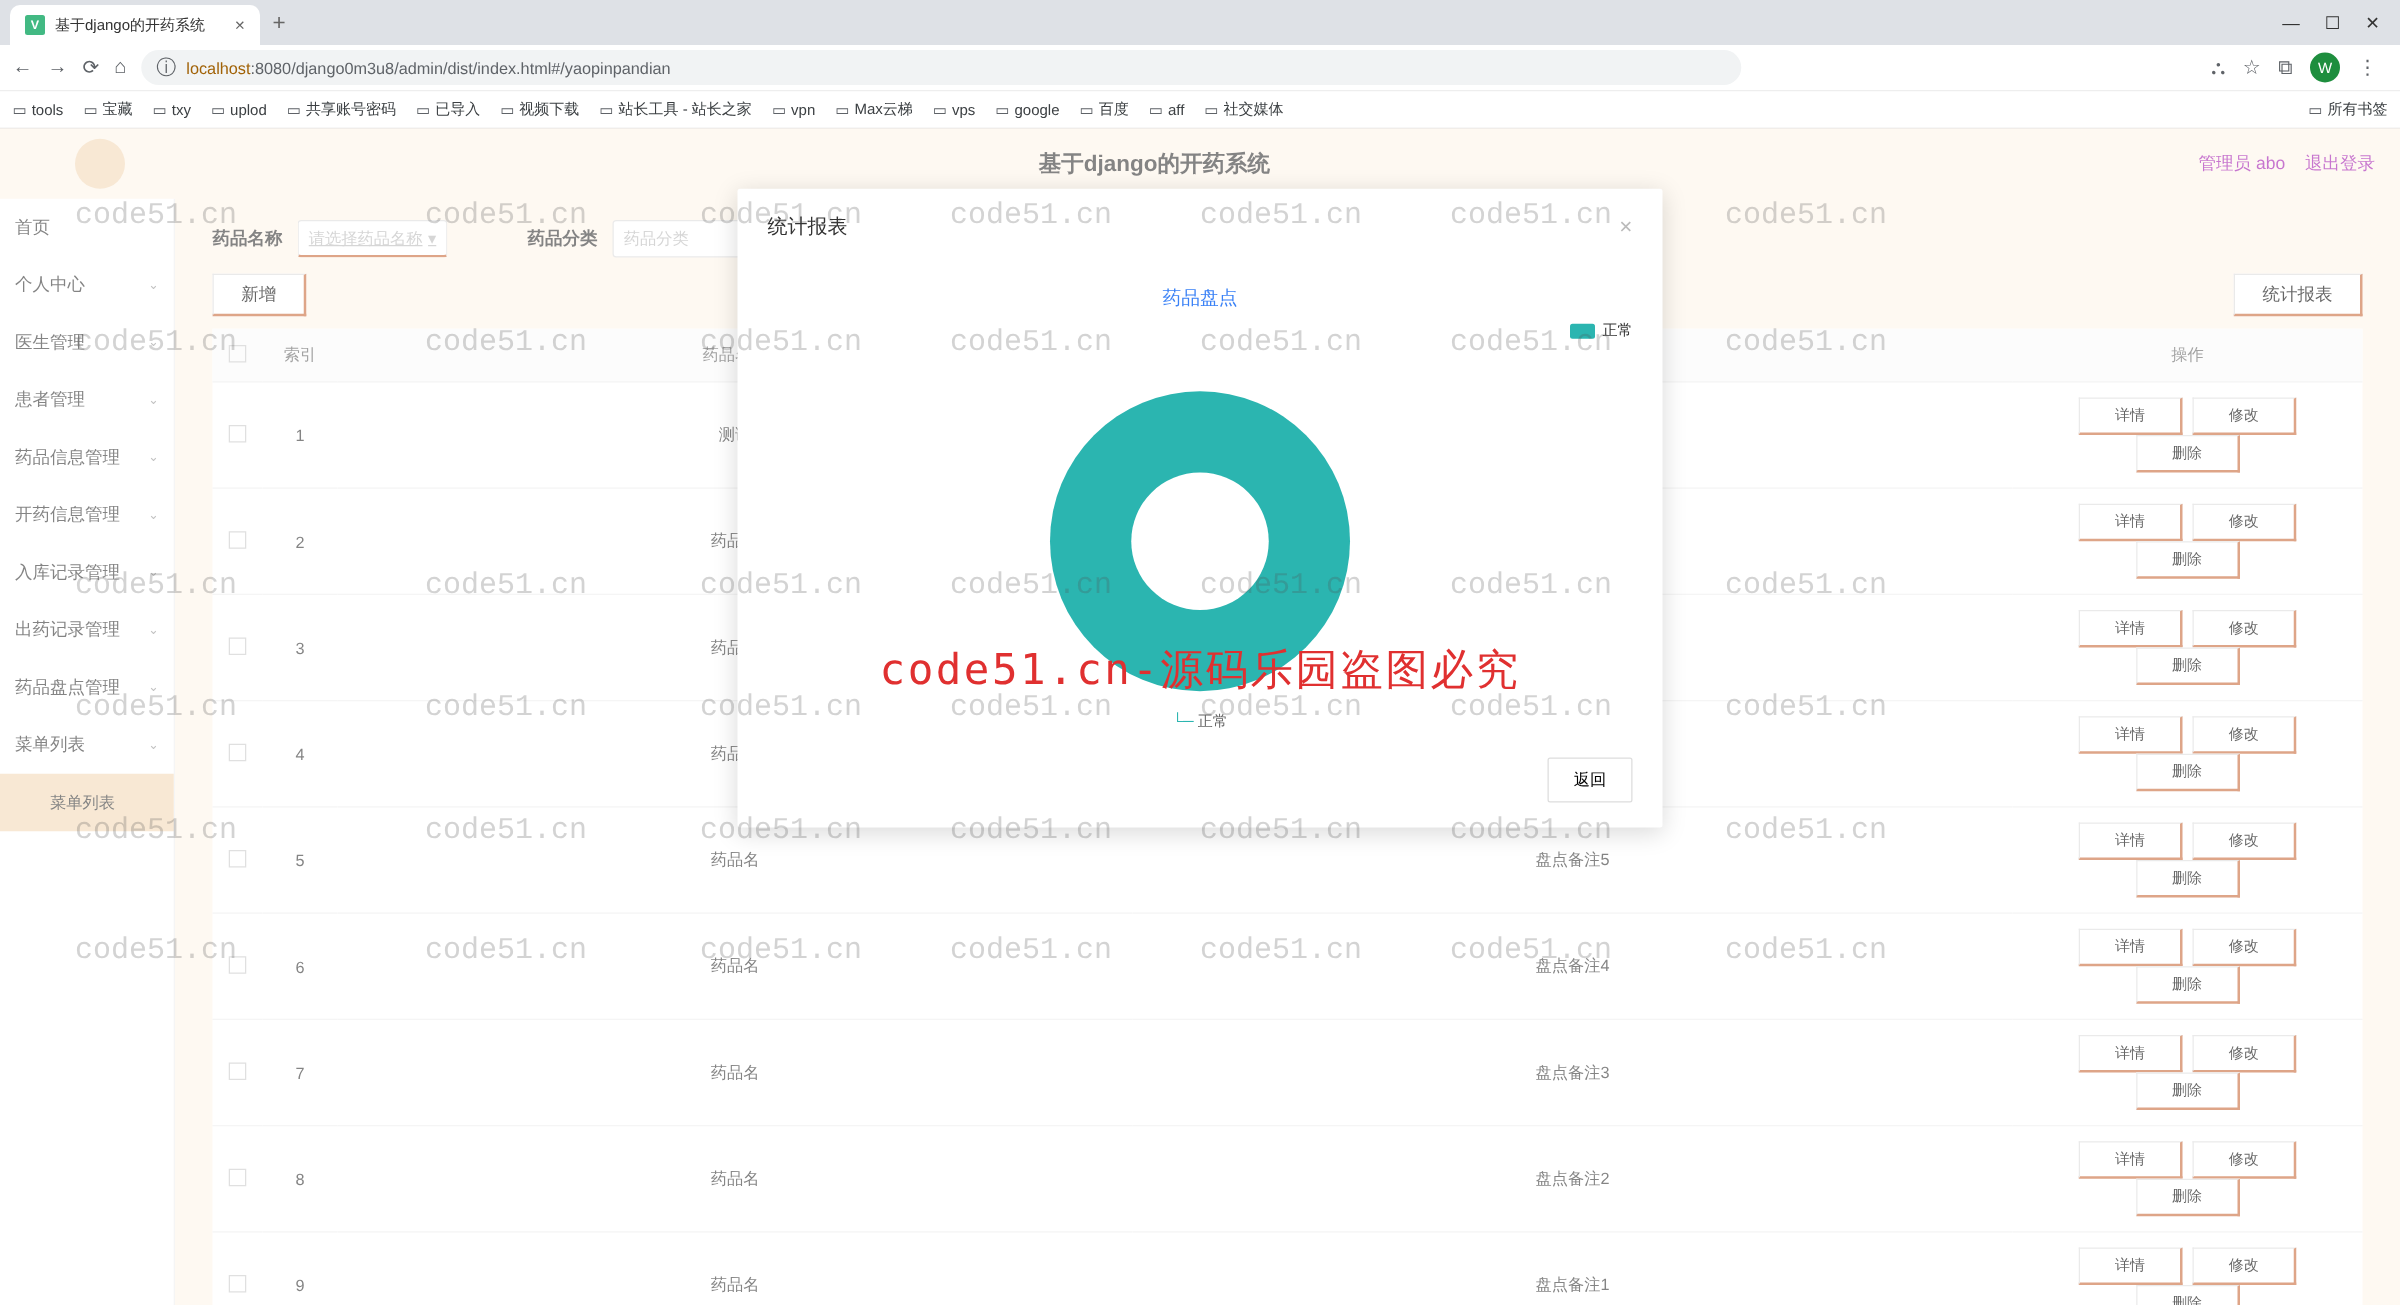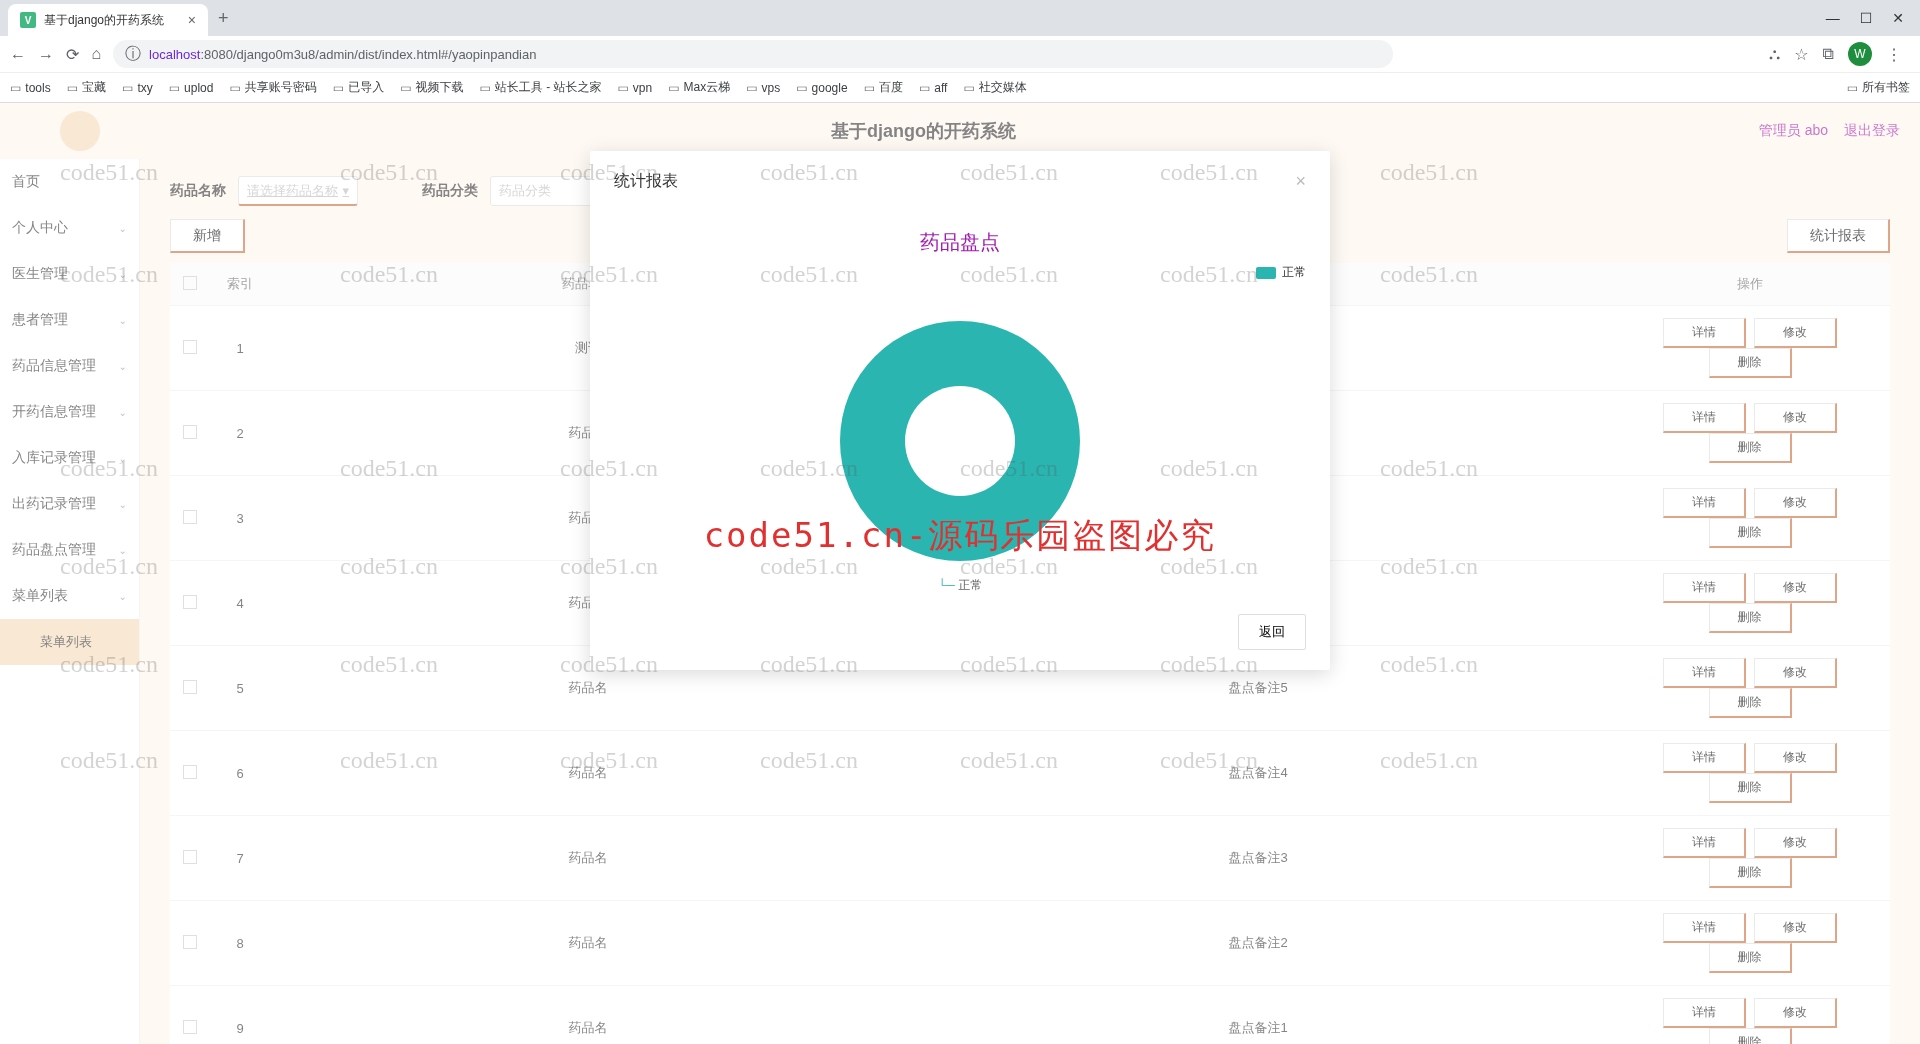--- a/index.html
+++ b/index.html
@@ -13,21 +13,21 @@
 .tab-title { font-size: 12px; color: #333; flex: 1; }
 .tab-close { color: #666; font-size: 14px; cursor: pointer; }
 .new-tab { color: #666; padding: 0 10px; font-size: 18px; cursor: pointer; }
 .window-controls { margin-left: auto; display: flex; gap: 20px; padding-right: 16px; color: #333; }
 .window-controls span { cursor: pointer; font-size: 14px; }
 
 .addr-bar { display: flex; align-items: center; height: 36px; padding: 0 10px; gap: 12px; background: #fff; }
 .nav-icon { color: #5f6368; font-size: 16px; cursor: pointer; }
 .url-box { flex: 1; display: flex; align-items: center; background: #f1f3f4; border-radius: 16px; height: 28px; padding: 0 12px; gap: 8px; max-width: 1280px; }
 .url-text { color: #5f6368; font-size: 13px; }
-.url-host { color: #6d28d9; }
+.url-host { color: #a16207; }
 .addr-right { display: flex; align-items: center; gap: 14px; margin-left: auto; padding-right: 8px; }
 .profile-badge { width: 24px; height: 24px; border-radius: 50%; background: #1e8e3e; color: #fff; display: flex; align-items: center; justify-content: center; font-size: 12px; }
 
 .bookmark-bar { display: flex; align-items: center; height: 30px; padding: 0 10px; gap: 16px; background: #fff; border-top: 1px solid #eee; font-size: 12px; color: #3c4043; }
 .bm-item { display: flex; align-items: center; gap: 4px; cursor: pointer; }
 .bm-folder { color: #5f6368; }
 .bm-right { margin-left: auto; }
 
 
 .app { position: relative; height: calc(1044px - 102px); background: #fef5ea; }
@@ -58,34 +58,34 @@
 .data-table th { background: #fafafa; font-weight: normal; color: #666; }
 .cbx { width: 14px; height: 14px; border: 1px solid #ccc; display: inline-block; }
 .row-btn { padding: 5px 28px; background: #fff; border: 1px solid #ddd; border-right: 2px solid #c8693a; border-bottom: 2px solid #c8693a; cursor: pointer; font-size: 12px; margin: 0 4px; }
 
 
 .overlay { position: absolute; inset: 0; background: rgba(255,255,255,0.4); display: flex; justify-content: center; align-items: flex-start; padding-top: 48px; }
 .modal { width: 740px; background: #fff; border-radius: 2px; box-shadow: 0 4px 20px rgba(0,0,0,0.15); padding: 20px 24px; }
 .modal-head { display: flex; justify-content: space-between; align-items: center; margin-bottom: 16px; }
 .modal-title { font-size: 16px; color: #333; }
 .modal-close { color: #bbb; font-size: 18px; cursor: pointer; }
-.chart-title { text-align: center; color: #a21caf; font-size: 20px; margin-bottom: 8px; margin-top: 37px; }
+.chart-title { text-align: center; color: #3b82f6; font-size: 15px; margin-bottom: 8px; margin-top: 37px; }
 .legend { display: flex; justify-content: flex-end; align-items: center; gap: 6px; font-size: 12px; margin-bottom: 10px; }
 .legend-swatch { width: 20px; height: 12px; background: #2bb5b0; border-radius: 2px; }
 .donut-wrap { display: flex; justify-content: center; padding: 30px 0 10px; }
 .donut { width: 240px; height: 240px; border-radius: 50%; background: #2bb5b0; display: flex; align-items: center; justify-content: center; }
 .donut-hole { width: 110px; height: 110px; border-radius: 50%; background: #fff; }
 .bottom-label { text-align: center; font-size: 12px; color: #666; margin-top: 6px; }
 .bottom-label .bar { color: #2bb5b0; }
 .modal-foot { display: flex; justify-content: flex-end; margin-top: 20px; }
 .back-btn { padding: 8px 20px; border: 1px solid #ddd; background: #fff; cursor: pointer; font-size: 13px; border-radius: 2px; }
 
 
 .watermark-layer { position: absolute; inset: 0; pointer-events: none; z-index: 5; }
-.wm { position: absolute; color: rgba(80,80,80,0.25); font-size: 24px; font-family: Liberation Serif, serif; }
+.wm { position: absolute; color: rgba(80,80,80,0.25); font-size: 24px; font-family: Liberation Mono, monospace; }
 .wm-big { position: absolute; left: 50%; top: 410px; transform: translateX(-50%); color: #e03030; font-size: 34px; font-family: "SimHei", monospace; z-index: 60; letter-spacing: 2px; }
 </style>
 </head>
 <body>
 
 <div class="browser-top">
   <div class="tab-bar">
     <div class="tab">
       <span class="tab-favicon">V</span>
       <span class="tab-title">基于django的开药系统</span>

